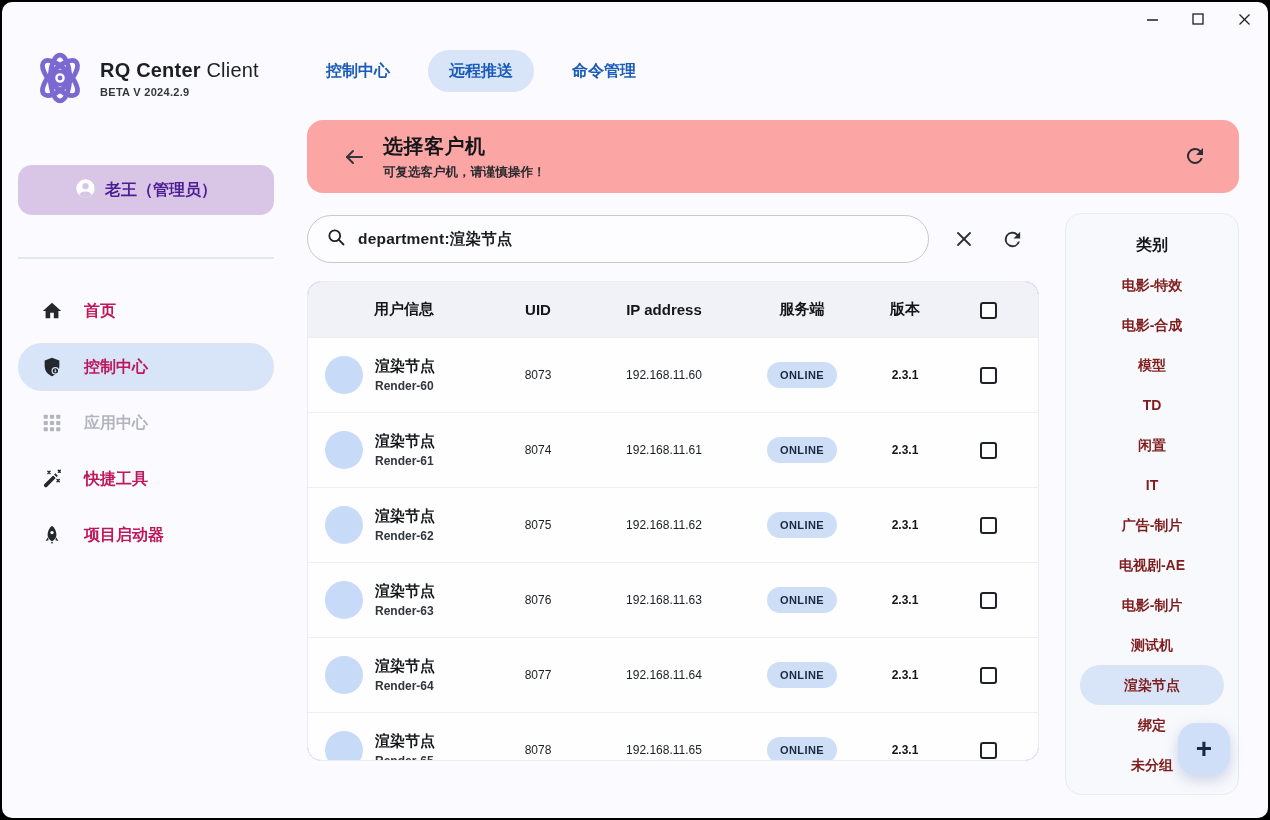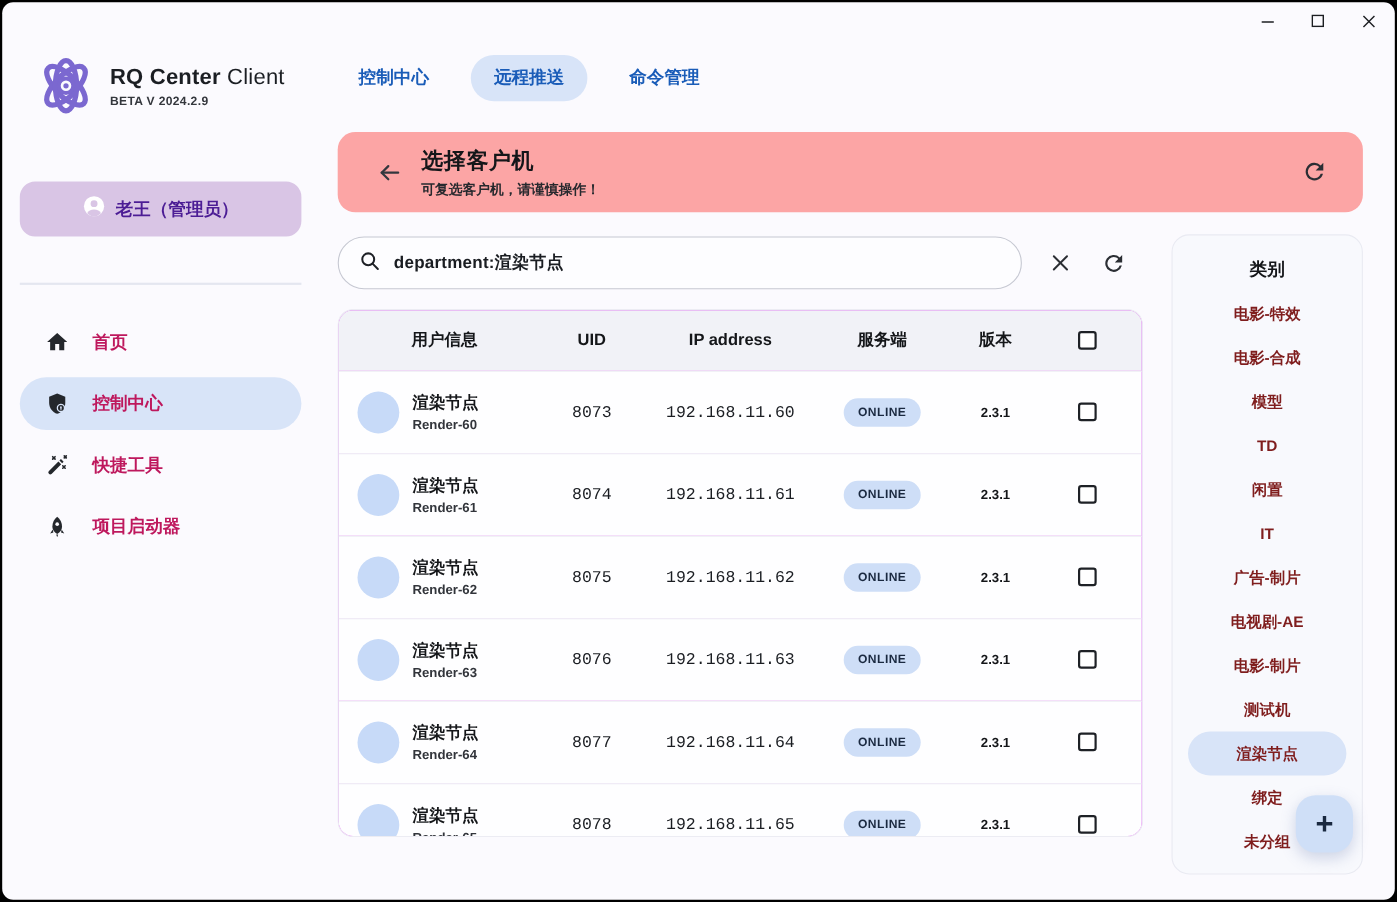--- a/index.html
+++ b/index.html
@@ -59,21 +59,21 @@
     border:1px solid #ececf3; border-radius:14px; overflow:hidden; }
   .t-grid { display:grid; grid-template-columns:158px 110px 142px 134px 72px 95px; align-items:center; padding-left:17px; }
   .t-head { height:55px; background:#f1f2f7; font-size:15px; font-weight:bold; color:#141619; }
   .t-head > div { text-align:center; }
   .t-head .col-user { text-align:center; }
   .t-row { height:75px; border-top:1px solid #eeeef4; background:#fefeff; }
   .user-cell { display:flex; align-items:center; gap:12px; }
   .avatar { width:38px; height:38px; border-radius:50%; background:#c7daf8; flex:none; }
   .name { font-size:15px; font-weight:bold; color:#141619; }
   .sub { font-size:12px; font-weight:bold; color:#32353b; margin-top:3px; }
-  .cell-c { text-align:center; font-size:15px; color:#1a1d22;font-family:Liberation Mono, monospace; }
+  .cell-c { text-align:center; font-size:12px; color:#1a1d22; }
   .status-cell { text-align:center; }
   .online-badge { display:inline-block; padding:7px 13px; border-radius:15px; background:#cedef7;
     color:#1a2940; font-size:11px; font-weight:800; letter-spacing:0.4px; }
   .ver-cell { text-align:center; font-size:12px; font-weight:bold; color:#141619; }
   .cb-cell { text-align:center; }
   .checkbox { display:inline-block; width:17px; height:17px; border:2.2px solid #1e2126; border-radius:3px; background:#fff; cursor:pointer; vertical-align:middle; }
 
   
   .cat-panel { position:absolute; left:1063px; top:211px; width:174px; height:582px; background:#f8f9fd;
     border:1px solid #e9eaf2; border-radius:16px; text-align:center; }
@@ -162,20 +162,36 @@
       <span class="ic">
         <svg width="22" height="22" viewBox="0 0 24 24">
           <path d="M12 2 20 5 v6 c0 5.5-3.4 9.4-8 11 C7.4 20.4 4 16.5 4 11 V5 Z" fill="#24272c"></path>
           <circle cx="15.7" cy="16.2" r="4.2" fill="#d8e4f8"></circle>
           <circle cx="15.7" cy="16.2" r="2.9" fill="#24272c"></circle>
           <circle cx="15.7" cy="15.4" r="0.9" fill="#d8e4f8"></circle>
           <rect x="14.7" y="16.4" width="2" height="1.4" rx="0.6" fill="#d8e4f8"></rect>
         </svg>
       </span>
       <span>控制中心</span>
+    </div>
+    <div class="side-item disabled">
+      <span class="ic">
+        <svg width="20" height="20" viewBox="0 0 24 24" fill="#b2b4be">
+          <rect x="2" y="2" width="5" height="5" rx="1"></rect>
+            <rect x="9.5" y="2" width="5" height="5" rx="1"></rect>
+            <rect x="17" y="2" width="5" height="5" rx="1"></rect>
+          <rect x="2" y="9.5" width="5" height="5" rx="1"></rect>
+            <rect x="9.5" y="9.5" width="5" height="5" rx="1"></rect>
+            <rect x="17" y="9.5" width="5" height="5" rx="1"></rect>
+          <rect x="2" y="17" width="5" height="5" rx="1"></rect>
+            <rect x="9.5" y="17" width="5" height="5" rx="1"></rect>
+            <rect x="17" y="17" width="5" height="5" rx="1"></rect>
+        </svg>
+      </span>
+      <span>应用中心</span>
     </div>
     <div class="side-item">
       <span class="ic">
         <svg width="22" height="22" viewBox="0 0 24 24">
           <path d="M13.2 8.2 3.6 17.8 a2 2 0 0 0 2.8 2.8 L16 11 Z" fill="#24272c"></path>
           <path d="M14.2 7.2 16.9 9.9 18.4 8.4 15.7 5.7 Z" fill="#24272c"></path>
           <g stroke="#24272c" stroke-width="1.6" stroke-linecap="round">
             <path d="M7.5 3.5 l2.4 2.4 M9.9 3.5 l-2.4 2.4"></path>
             <path d="M17.5 12.5 l2.4 2.4 M19.9 12.5 l-2.4 2.4"></path>
             <path d="M19 2.6 l2 2 M21 2.6 l-2 2"></path>

